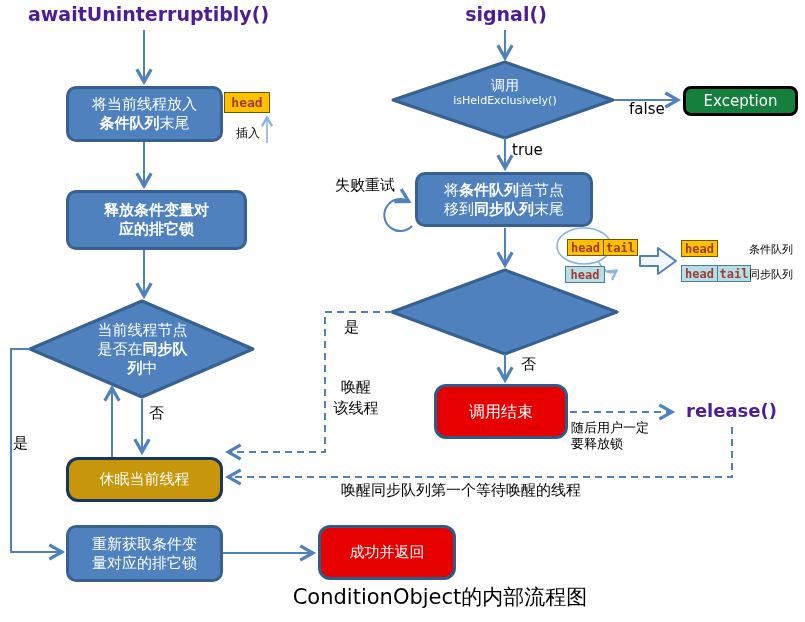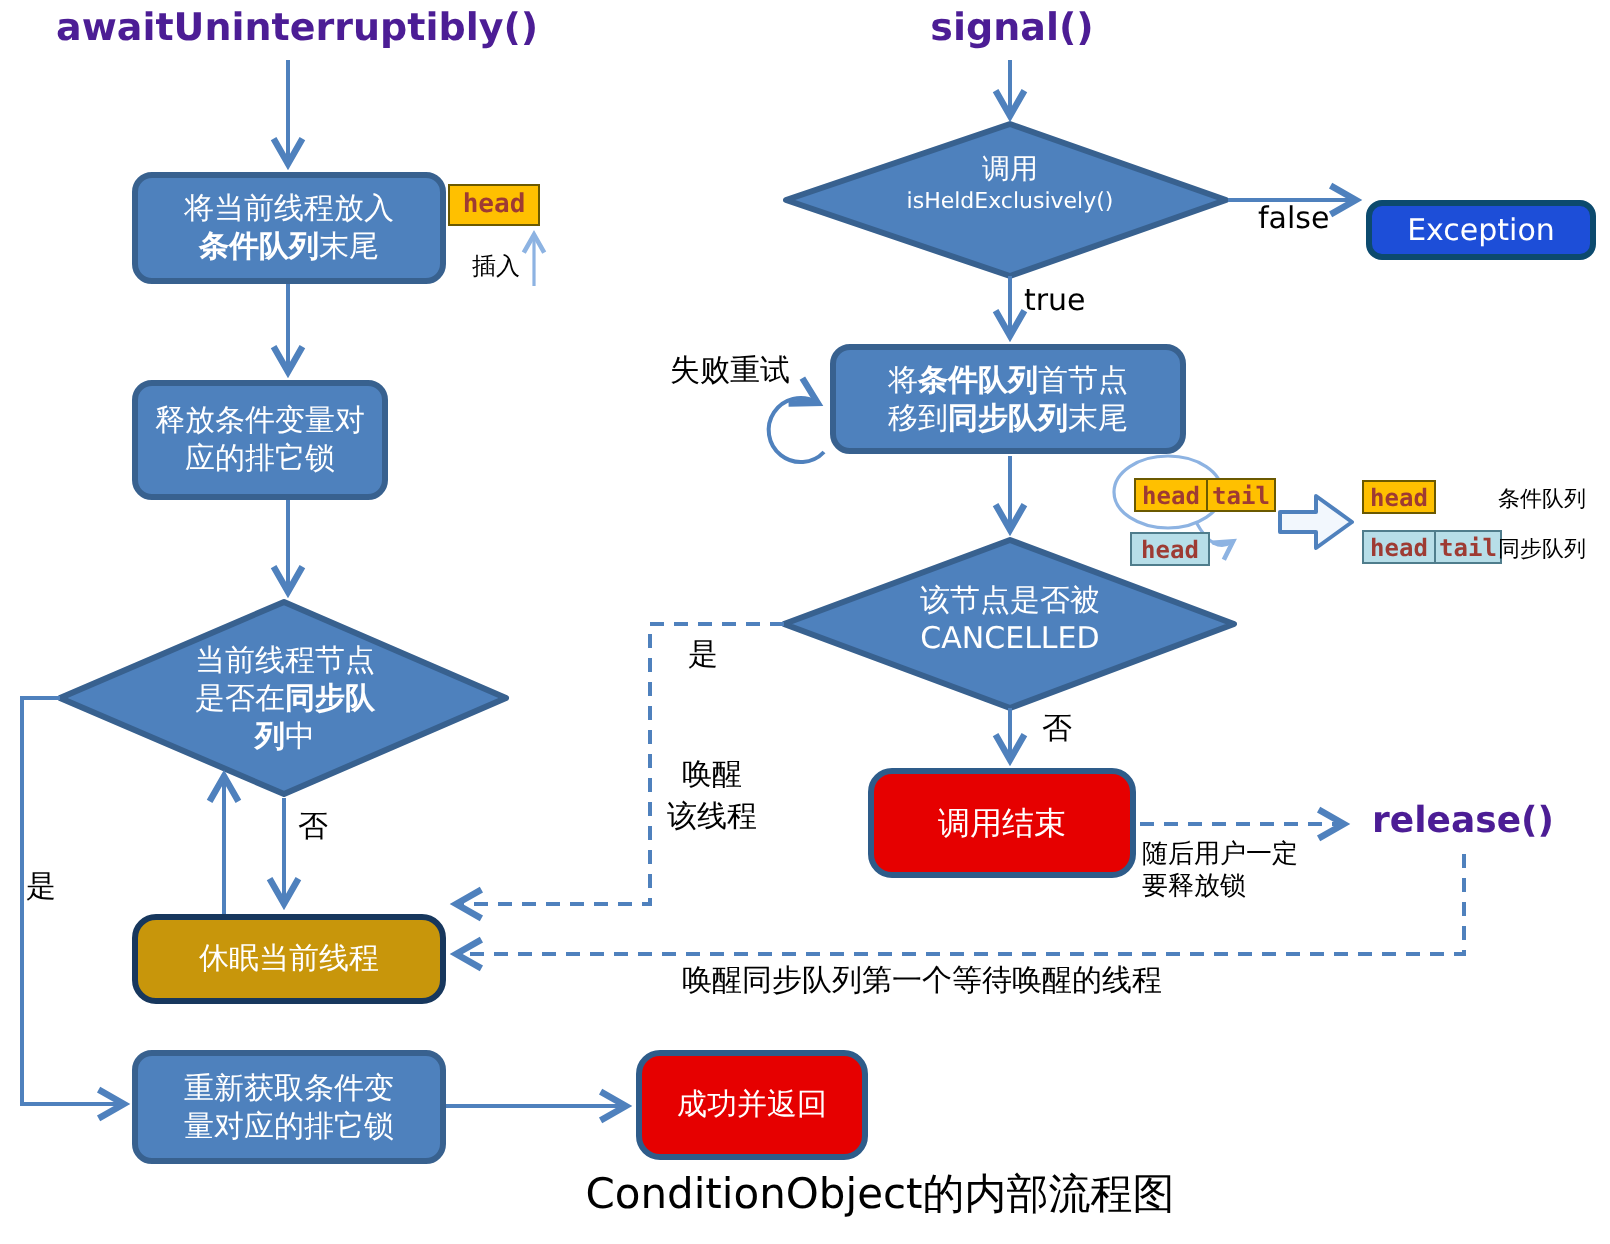--- a/index.html
+++ b/index.html
@@ -4,21 +4,21 @@
 <style>
   html,body{margin:0;padding:0;background:#fff;}
   .canvas{position:relative;width:805px;height:622px;background:#fff;overflow:hidden;
           font-family:"DejaVu Sans","Liberation Sans",sans-serif;}
   svg.wires{position:absolute;left:0;top:0;width:805px;height:622px;}
   .node{position:absolute;display:flex;flex-direction:column;align-items:center;justify-content:center;
         color:#fff;font-size:15px;line-height:19px;text-align:left;border-radius:10px;box-sizing:border-box;}
   .blue{background:#4e81bd;border:3px solid #38618f;}
   .gold{background:#c8960b;border:3px solid #17375d;border-radius:12px;}
   .red{background:#e60000;border:3px solid #2e5c8a;border-radius:12px;}
-  .red-thin{background:#1d4ed8;border:3px solid #0c4a6e;border-radius:8px;margin-top:14px;}
+  .red-thin{background:#15803d;border:3px solid #000000;border-radius:8px;}
   .lbl{position:absolute;color:#000;font-size:15px;line-height:18px;white-space:nowrap;}
   .fn-title{position:absolute;color:#4c1d95;font-weight:bold;font-size:19px;text-align:center;white-space:nowrap;}
   .dtext{position:absolute;color:#fff;text-align:center;font-size:15px;line-height:19px;}
   .caption{position:absolute;color:#000;font-size:21px;text-align:center;white-space:nowrap;}
   .qrow{position:absolute;display:flex;}
   .qcell{height:17px;display:flex;align-items:center;justify-content:center;box-sizing:border-box;
          font-family:"DejaVu Sans Mono","Liberation Mono",monospace;font-size:12px;font-weight:bold;color:#9e3b33;
          border:1px solid #6b5900;}
   .qc-orange{background:#ffc000;}
   .qc-teal{background:#b7dee8;border-color:#4f7d8c;}
@@ -81,21 +81,21 @@
   <div class="node blue" style="left:66px;top:86px;width:157px;height:56px;">
     <div>将当前线程放入</div>
     <div><b>条件队列</b><span>末尾</span></div>
   </div>
 
   <div class="qrow" style="left:224px;top:92px;">
     <div class="qcell qc-orange" style="width:46px;height:21px;font-size:13px;">head</div>
   </div>
   <div class="lbl" style="left:236px;top:124px;font-size:12px;">插入</div>
 
-  <div class="node blue" style="left:66px;top:190px;width:128px;height:60px;">
+  <div class="node blue" style="left:66px;top:190px;width:181px;height:60px;font-weight:bold;">
     <div>释放条件变量对</div>
     <div>应的排它锁</div>
   </div>
 
   <div class="dtext" style="left:82px;top:321px;width:121px;">
     <div>当前线程节点</div>
     <div><span>是否在</span><b>同步队</b></div>
     <div><b>列</b><span>中</span></div>
   </div>
 
@@ -104,21 +104,21 @@
 
   <div class="node gold" style="left:66px;top:457px;width:157px;height:45px;">
     <div>休眠当前线程</div>
   </div>
 
   <div class="node blue" style="left:66px;top:525px;width:157px;height:57px;">
     <div>重新获取条件变</div>
     <div>量对应的排它锁</div>
   </div>
 
-  <div class="node red" style="left:318px;top:525px;width:116px;height:55px;">
+  <div class="node red" style="left:318px;top:525px;width:138px;height:55px;">
     <div>成功并返回</div>
   </div>
 
   <div class="caption" style="left:240px;top:583px;width:400px;">ConditionObject的内部流程图</div>
 
   <div class="fn-title" style="left:462px;top:3px;width:88px;">signal()</div>
 
   <div class="dtext" style="left:423px;top:76px;width:164px;">
     <div style="font-size:14px;line-height:18px;">调用</div>
     <div style="font-size:11px;line-height:14px;">isHeldExclusively()</div>
@@ -131,24 +131,20 @@
   </div>
 
   <div class="lbl" style="left:512px;top:141px;">true</div>
   <div class="lbl" style="left:335px;top:176px;">失败重试</div>
 
   <div class="node blue" style="left:415px;top:172px;width:178px;height:55px;">
     <div><span>将</span><b>条件队列</b><span>首节点</span></div>
     <div><span>移到</span><b>同步队列</b><span>末尾</span></div>
   </div>
 
-  <div class="dtext" style="left:435px;top:291px;width:140px;">
-    <div>该节点是否被</div>
-    <div>CANCELLED</div>
-  </div>
 
   <div class="lbl" style="left:344px;top:318px;">是</div>
   <div class="lbl" style="left:327px;top:377px;width:58px;text-align:center;line-height:21px;white-space:normal;">
     <div>唤醒</div>
     <div>该线程</div>
   </div>
   <div class="lbl" style="left:521px;top:355px;">否</div>
 
   <div class="node red" style="left:434px;top:384px;width:134px;height:55px;font-size:16px;">
     <div>调用结束</div>

